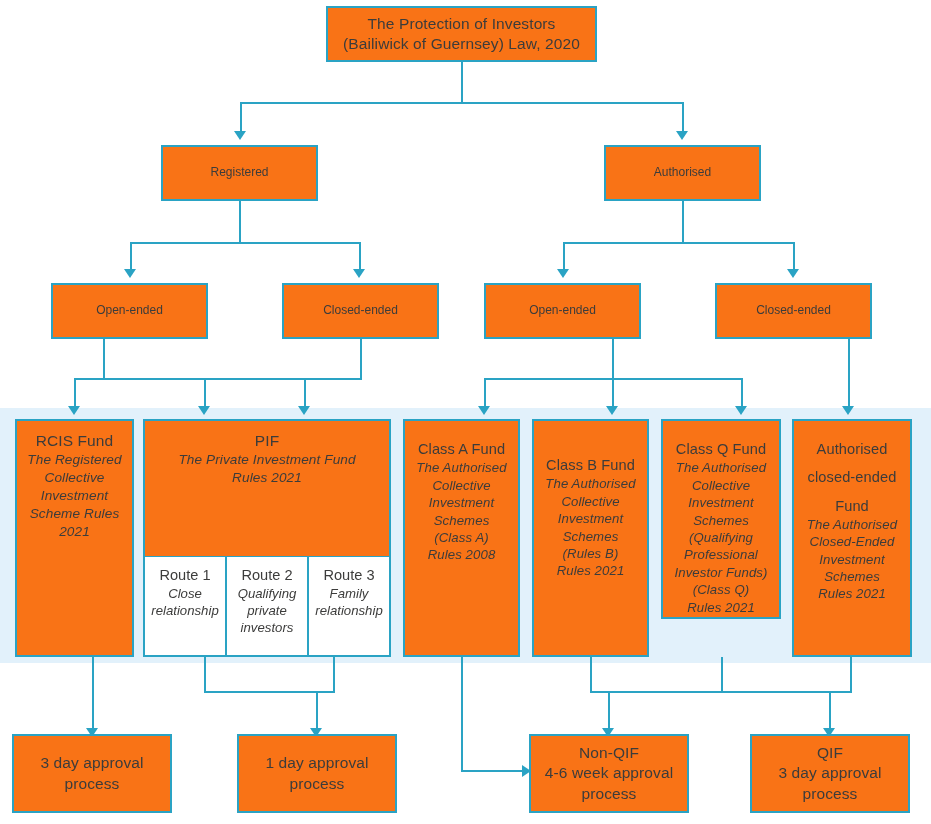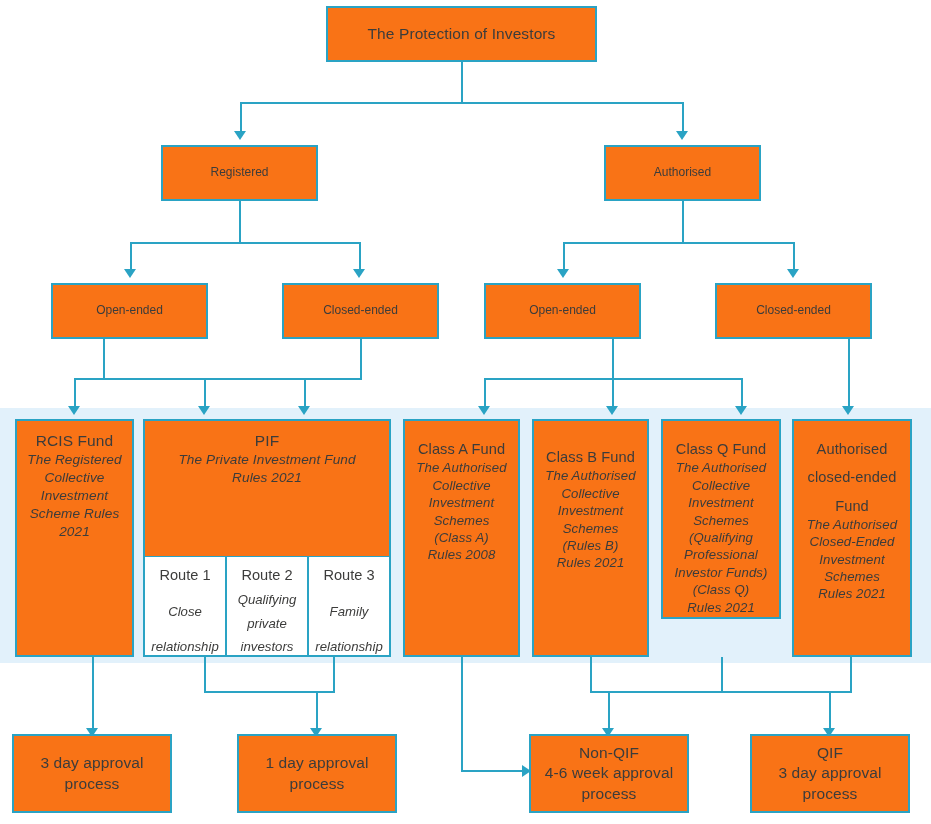--- a/index.html
+++ b/index.html
@@ -55,21 +55,21 @@
     display:flex;
     box-sizing:border-box;
   }
   .routecell{
     box-sizing:border-box;
     border:1.6px solid #2aa3c4;
     background:#ffffff;
     display:flex;
     flex-direction:column;
     align-items:center;
-    justify-content:space-between;
+    justify-content:flex-start;
     text-align:center;
     padding-top:9px;
     line-height:1.3;
   }
   .routecell .rt{font-size:14.6px;color:#3c3c3b;}
   .routecell .rs{font-size:13.2px;font-style:italic;color:#3c3c3b;}
   
   .ln{
     position:absolute;
     background:#2aa3c4;
@@ -93,20 +93,21 @@
 </style>
 </head>
 <body>
 
 <div id="canvas">
 
   <div class="band" style="left:0px;top:408px;width:931px;height:255px;"></div>
 
   <div class="node" style="left:326px;top:6px;width:271px;height:56px;">
     <span class="ttl">The Protection of Investors</span>
+    <span class="ttl">(Bailiwick of Guernsey) Law, 2020</span>
   </div>
 
   <div class="ln v" style="left:461px;top:62px;height:41px;"></div>
   <div class="ln h" style="left:240px;top:102px;width:443px;"></div>
   <div class="ln v" style="left:240px;top:102px;height:30px;"></div>
   <div class="arrow-d" style="left:234px;top:131px;"></div>
   <div class="ln v" style="left:682px;top:102px;height:30px;"></div>
   <div class="arrow-d" style="left:676px;top:131px;"></div>
 
   <div class="node" style="left:161px;top:145px;width:157px;height:56px;">
@@ -204,21 +205,21 @@
   <div class="node top-align" style="left:403px;top:419px;width:117px;height:238px;padding-top:10px;">
     <span class="ttl small">Class A Fund</span>
     <span class="sub small">The Authorised</span>
     <span class="sub small">Collective</span>
     <span class="sub small">Investment</span>
     <span class="sub small">Schemes</span>
     <span class="sub small">(Class A)</span>
     <span class="sub small">Rules 2008</span>
   </div>
 
-  <div class="node top-align" style="left:532px;top:419px;width:117px;height:238px;padding-top:18px;">
+  <div class="node top-align" style="left:532px;top:419px;width:117px;height:238px;padding-top:26px;">
     <span class="ttl small">Class B Fund</span>
     <span class="sub small">The Authorised</span>
     <span class="sub small">Collective</span>
     <span class="sub small">Investment</span>
     <span class="sub small">Schemes</span>
     <span class="sub small">(Rules B)</span>
     <span class="sub small">Rules 2021</span>
   </div>
 
   <div class="node top-align" style="left:661px;top:419px;width:120px;height:200px;padding-top:10px;">

